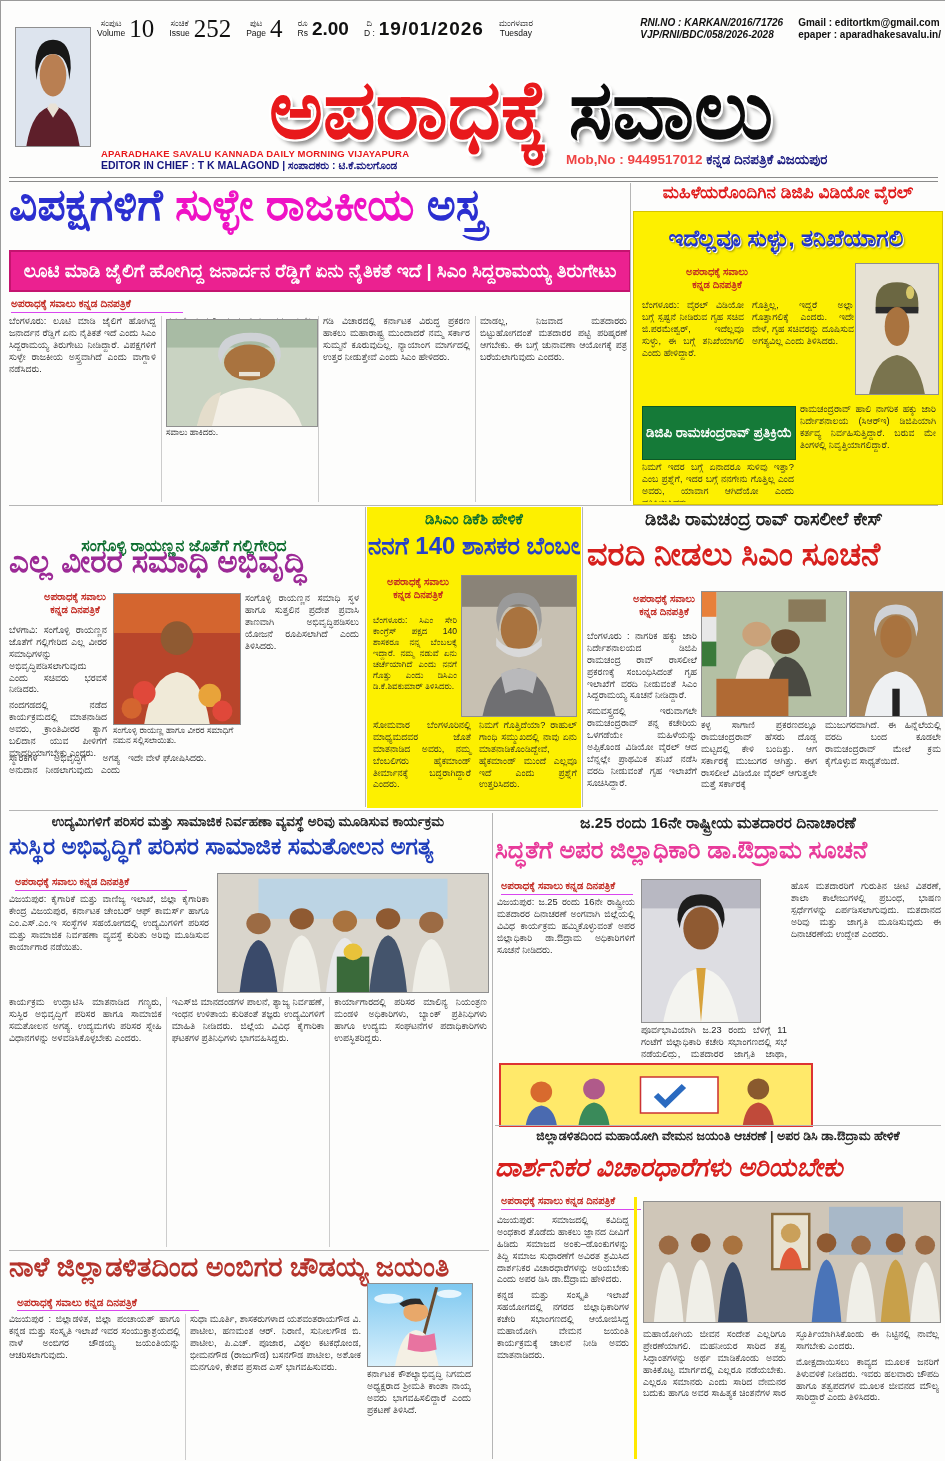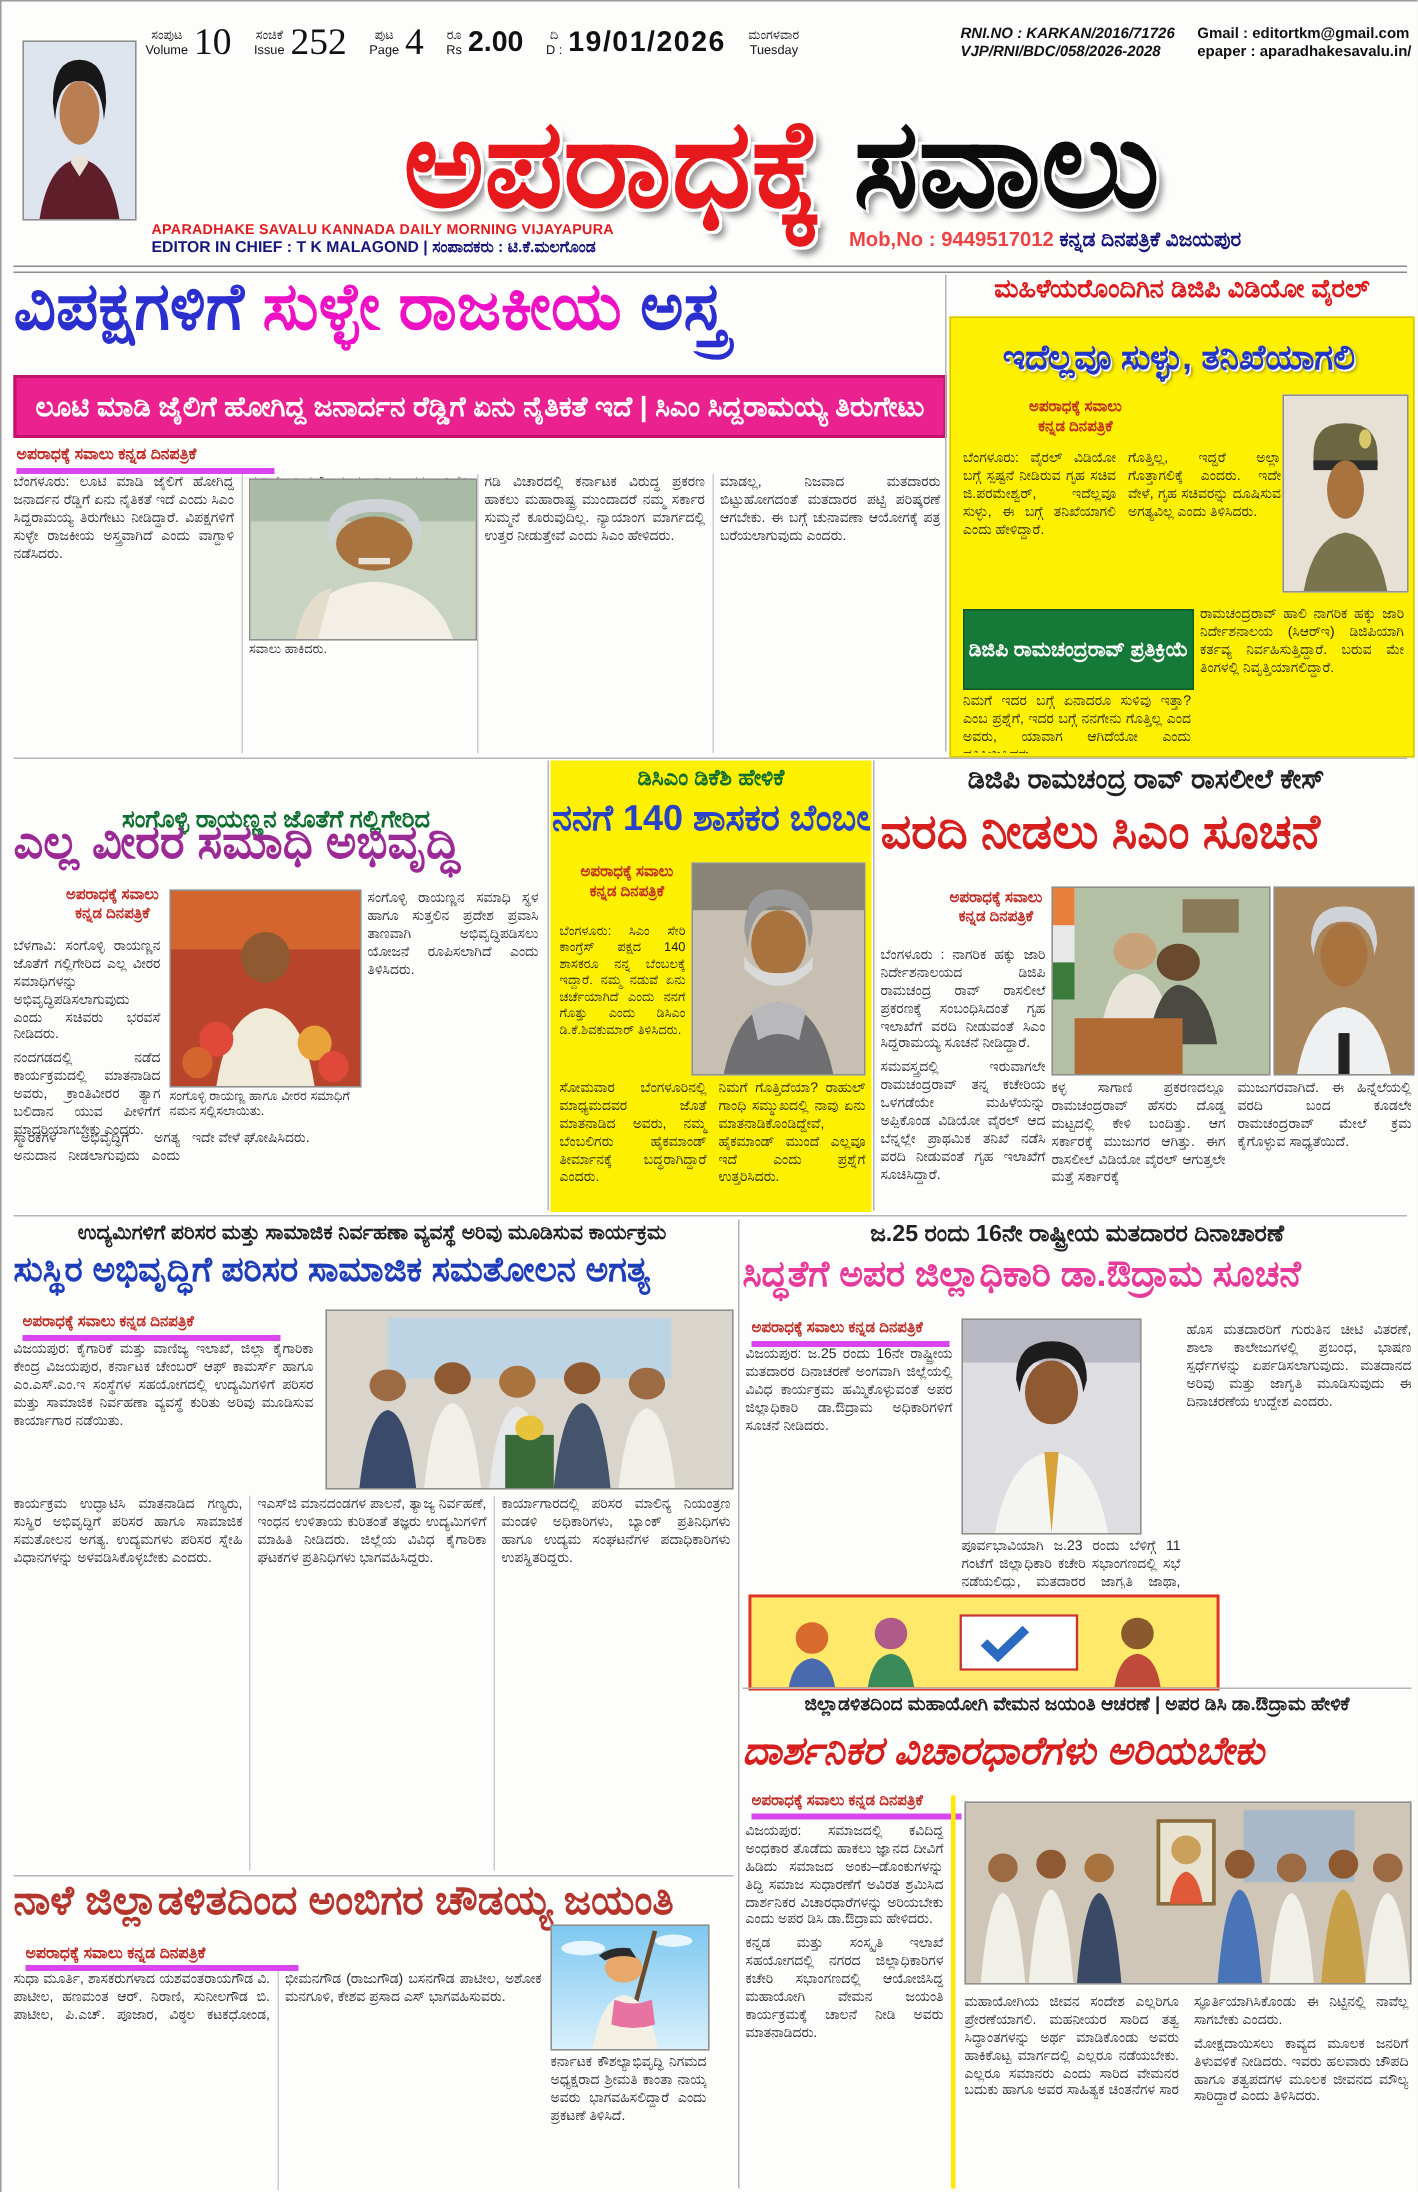--- a/index.html
+++ b/index.html
@@ -1,21 +1,21 @@
 <!DOCTYPE html>
 <html><head>
 <meta charset="utf-8">
 <style>
   html,body{margin:0;padding:0;background:#e9e9e9;}
   .page{position:relative;width:945px;height:1461px;margin:0 auto;background:#fdfdfc;
         font-family:"Liberation Sans",sans-serif;border:1px solid #9a9a9a;overflow:hidden;color:#1c1c1c;}
   .abs{position:absolute;}
   .bt{font-size:9.3px;line-height:1.28;text-align:justify;color:#242424;overflow:hidden;}
   .bt p{margin:0 0 4px 0;}
-  .byline{color:#c22a22;font-weight:bold;font-size:10.5px;border-bottom:4px solid #d946ef;
+  .byline{color:#c22a22;font-weight:bold;font-size:10.5px;border-bottom:1px solid #d946ef;
           line-height:1.2;overflow:hidden;white-space:nowrap;}
   .byline2{color:#c22a22;font-weight:bold;font-size:10px;text-align:center;line-height:1.25;overflow:hidden;}
   .kicker{font-weight:bold;text-align:center;white-space:nowrap;overflow:hidden;}
   .hl{font-weight:bold;text-align:left;white-space:nowrap;overflow:hidden;line-height:1.05;}
   .ph{position:absolute;border:1px solid #8f8f8f;overflow:hidden;background:#d8d4ca;}
   .cap{font-size:8.6px;line-height:1.15;color:#222;overflow:hidden;}
   .vline{position:absolute;width:0;border-left:1px solid #b5b5b5;}
   .hline{position:absolute;height:0;border-top:1px solid #b5b5b5;}
 
   
@@ -468,19 +468,20 @@
       <ellipse cx="20" cy="18" rx="14" ry="6" fill="#ffffff" opacity=".8"></ellipse>
       <ellipse cx="78" cy="12" rx="12" ry="5" fill="#ffffff" opacity=".8"></ellipse>
       <line x1="66" y1="4" x2="52" y2="70" stroke="#6a4a2e" stroke-width="3"></line>
       <circle cx="46" cy="34" r="12" fill="#e8a86a"></circle>
       <path d="M30 24 Q38 16 50 18 L54 26 Q44 22 34 28 Z" fill="#2b2b2b"></path>
       <path d="M26 100 Q32 58 46 56 Q62 58 68 100 Z" fill="#f4f0e4"></path>
       <path d="M40 60 Q52 66 64 60 L66 80 Q52 86 38 80 Z" fill="#e873a0"></path>
     </svg>
   </div>
   <div class="abs bt" id="bl-bodyA">
+    <p>ವಿಜಯಪುರ : ಜಿಲ್ಲಾಡಳಿತ, ಜಿಲ್ಲಾ ಪಂಚಾಯತ್ ಹಾಗೂ ಕನ್ನಡ ಮತ್ತು ಸಂಸ್ಕೃತಿ ಇಲಾಖೆ ಇವರ ಸಂಯುಕ್ತಾಶ್ರಯದಲ್ಲಿ ನಾಳೆ ಅಂಬಿಗರ ಚೌಡಯ್ಯ ಜಯಂತಿಯನ್ನು ಆಚರಿಸಲಾಗುವುದು.</p>
     <p>ಸುಧಾ ಮೂರ್ತಿ, ಶಾಸಕರುಗಳಾದ ಯಶವಂತರಾಯಗೌಡ ವಿ. ಪಾಟೀಲ, ಹಣಮಂತ ಆರ್. ನಿರಾಣಿ, ಸುನೀಲಗೌಡ ಬಿ. ಪಾಟೀಲ, ಪಿ.ಎಚ್. ಪೂಜಾರ, ವಿಠ್ಠಲ ಕಟಕಧೋಂಡ, ಭೀಮನಗೌಡ (ರಾಜುಗೌಡ) ಬಸನಗೌಡ ಪಾಟೀಲ, ಅಶೋಕ ಮನಗೂಳಿ, ಕೇಶವ ಪ್ರಸಾದ ಎಸ್ ಭಾಗವಹಿಸುವರು.</p>
   </div>
   <div class="abs bt" id="bl-bodyC">
     <p>ಕರ್ನಾಟಕ ಕೌಶಲ್ಯಾಭಿವೃದ್ಧಿ ನಿಗಮದ ಅಧ್ಯಕ್ಷರಾದ ಶ್ರೀಮತಿ ಕಾಂತಾ ನಾಯ್ಕ ಅವರು ಭಾಗವಹಿಸಲಿದ್ದಾರೆ ಎಂದು ಪ್ರಕಟಣೆ ತಿಳಿಸಿದೆ.</p>
   </div>
 
 </div>
 
 </body></html>

